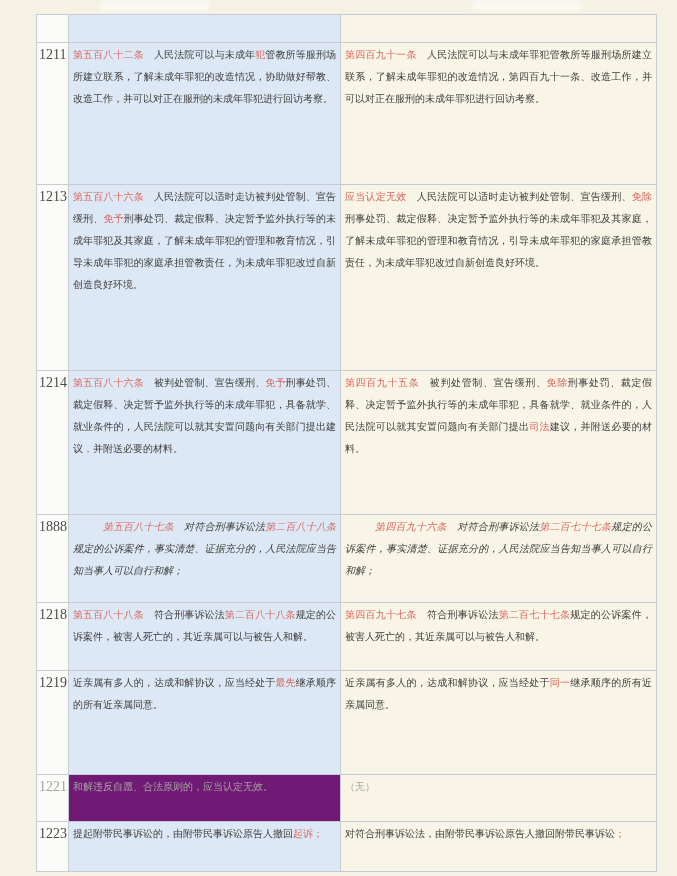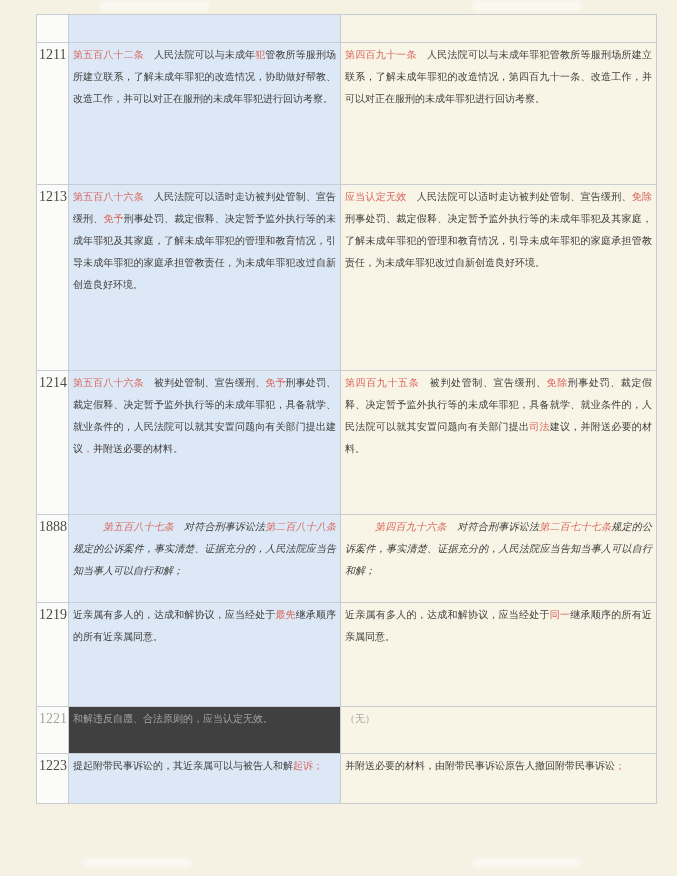--- a/index.html
+++ b/index.html
@@ -24,21 +24,21 @@
   }
   td.num{
     background:#fbfbfa;
     padding:2px 17px 0 2px;
     font-size:14px;line-height:20px;
     text-align:left;letter-spacing:0;
     color:#4a4a49;
   }
   td.left{background:var(--left-bg,#dce8f5);}
   td.right{background:var(--right-bg,#f8f4e6);}
-  td.left.muted-bg{background:#404040;}
+  td.left.muted-bg{background:#701a75;}
   td.indent{text-indent:3em;font-style:italic;}
   .red{color:var(--hl-color,#d9655c);}
   .gray{color:var(--muted-color,#a4a4a2);}
   td.num.gray{color:var(--muted-color,#a4a4a2);margin-top:9px;}
   
   tr.r0 td{height:24px;}
   tr.r1 td{height:138px;}
   tr.r2 td{height:182px;margin-left:20px;}
   tr.r3 td{height:140px;margin-left:38px;}
   tr.r4 td{height:84px;}
@@ -86,30 +86,35 @@
         <tr class="r3">
           <td class="num">1214</td>
           <td class="left"><span class="red">第五百八十六条</span><span class="">　被判处管制、宣告缓刑、</span><span class="red">免予</span><span class="">刑事处罚、裁定假释、决定暂予监外执行等的未成年罪犯，具备就学、就业条件的，人民法院可以就其安置问题向有关部门提出建议</span><span class="red">，</span><span class="">并附送必要的材料。</span></td>
           <td class="right"><span class="red">第四百九十五条</span><span class="">　被判处管制、宣告缓刑、</span><span class="red">免除</span><span class="">刑事处罚、裁定假释、决定暂予监外执行等的未成年罪犯，具备就学、就业条件的，人民法院可以就其安置问题向有关部门提出</span><span class="red">司法</span><span class="">建议，并附送必要的材料。</span></td>
         </tr>
         <tr class="r4">
           <td class="num">1888</td>
           <td class="left indent"><span class="red">第五百八十七条</span><span class="">　对符合刑事诉讼法</span><span class="red">第二百八十八条</span><span class="">规定的公诉案件，事实清楚、证据充分的，人民法院应当告知当事人可以自行和解；</span></td>
           <td class="right indent"><span class="red">第四百九十六条</span><span class="">　对符合刑事诉讼法</span><span class="red">第二百七十七条</span><span class="">规定的公诉案件，事实清楚、证据充分的，人民法院应当告知当事人可以自行和解；</span></td>
         </tr>
+        <tr class="r5">
+          <td class="num">1218</td>
+          <td class="left"><span class="red">第五百八十八条</span><span class="">　符合刑事诉讼法</span><span class="red">第二百八十八条</span><span class="">规定的公诉案件，被害人死亡的，其近亲属可以与被告人和解。</span></td>
+          <td class="right"><span class="red">第四百九十七条</span><span class="">　符合刑事诉讼法</span><span class="red">第二百七十七条</span><span class="">规定的公诉案件，被害人死亡的，其近亲属可以与被告人和解。</span></td>
+        </tr>
         <tr class="r6">
           <td class="num">1219</td>
           <td class="left"><span class="">近亲属有多人的，达成和解协议，应当经处于</span><span class="red">最先</span><span class="">继承顺序的所有近亲属同意。</span></td>
           <td class="right"><span class="">近亲属有多人的，达成和解协议，应当经处于</span><span class="red">同一</span><span class="">继承顺序的所有近亲属同意。</span></td>
         </tr>
         <tr class="r7">
           <td class="num gray">1221</td>
           <td class="left muted-bg"><span class="gray">和解违反自愿、合法原则的，应当认定无效。</span></td>
           <td class="right"><span class="gray">（无）</span></td>
         </tr>
         <tr class="r8">
           <td class="num">1223</td>
-          <td class="left"><span class="">提起附带民事诉讼的，其近亲属可以与被告人和解</span><span class="red">起诉；</span></td>
-          <td class="right"><span class="">并附送必要的材料，由附带民事诉讼原告人撤回附带民事诉讼</span><span class="red">；</span></td>
+          <td class="left"><span class="">提起附带民事诉讼的，由附带民事诉讼原告人撤回</span><span class="red">起诉；</span></td>
+          <td class="right"><span class="">对符合刑事诉讼法，由附带民事诉讼原告人撤回附带民事诉讼</span><span class="red">；</span></td>
         </tr>
       </tbody>
   </table>
 </div>
 
 </body></html>

